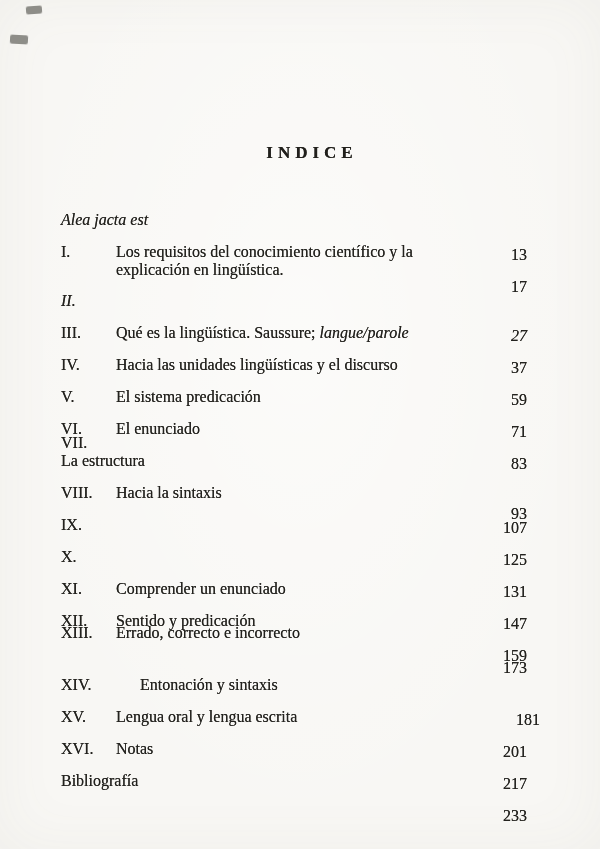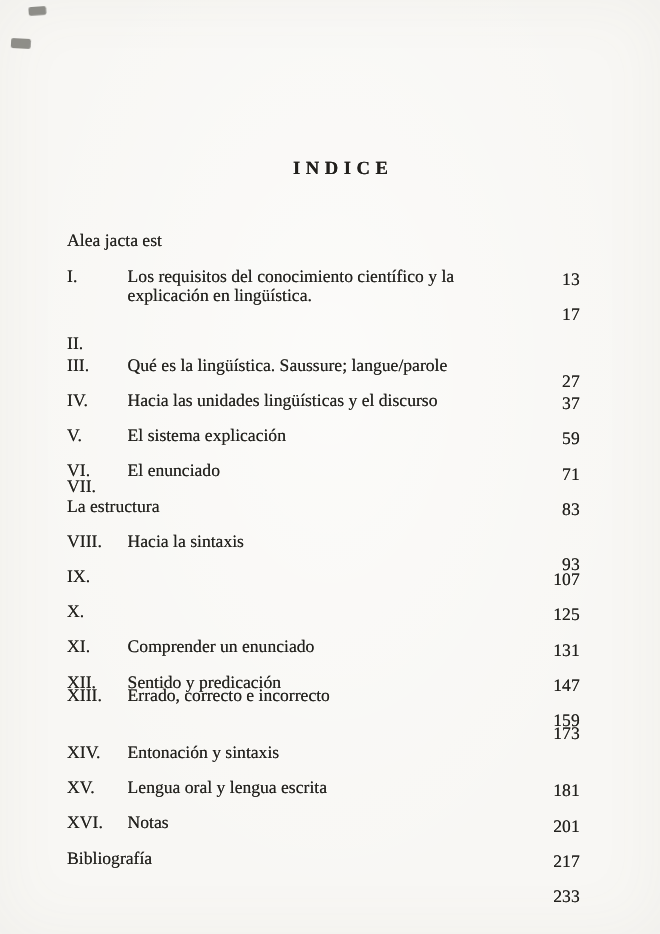--- a/index.html
+++ b/index.html
@@ -26,56 +26,56 @@
   }
   .row{
     position:absolute;left:61px;width:466px;display:flex;
     font-size:16px;line-height:18px;color:#23221e;
     text-shadow:0 0 0.5px rgba(35,34,30,0.8);
   }
   .numeral{width:55px;flex:none;align-self:flex-start;}
   .ctitle{width:352px;flex:none;align-self:flex-start;}
   .label{align-self:flex-start;}
   .pnum{margin-left:auto;align-self:flex-end;text-align:right;white-space:nowrap;margin-top:35px;}
-  .it{}
+  .it{font-style:italic;}
 </style>
 </head>
 <body>
 
 <div class="page">
   <div class="speck speck-1"></div>
   <div class="speck speck-2"></div>
   <h1 class="title">INDICE</h1>
   <div id="toc">
       <div class="row" style="top: 211px;">
         <span class="label it">Alea jacta est</span>
         <span class="pnum">13</span>
       </div>
       <div class="row" style="top: 243px;">
         <span class="numeral">I.</span>
         <span class="ctitle"><span class="">Los requisitos del conocimiento científico y la explicación en lingüística.</span></span>
         <span class="pnum">17</span>
       </div>
-      <div class="row" style="top: 304px;">
+      <div class="row" style="top: 292px; font-style: italic;">
         <span class="numeral">II.</span>
         <span class="pnum">27</span>
       </div>
       <div class="row" style="top: 324px;">
         <span class="numeral">III.</span>
         <span class="ctitle"><span class="">Qué es la lingüística. Saussure; </span><span class=" it">langue/parole</span></span>
         <span class="pnum">37</span>
       </div>
       <div class="row" style="top: 356px;">
         <span class="numeral">IV.</span>
         <span class="ctitle"><span class="">Hacia las unidades lingüísticas y el discurso</span></span>
         <span class="pnum">59</span>
       </div>
       <div class="row" style="top: 388px;">
         <span class="numeral">V.</span>
-        <span class="ctitle"><span class="">El sistema explicación</span></span>
+        <span class="ctitle"><span class="">El sistema predicación</span></span>
         <span class="pnum">71</span>
       </div>
       <div class="row" style="top: 420px;">
         <span class="numeral">VI.</span>
         <span class="ctitle"><span class="">El enunciado</span></span>
         <span class="pnum">83</span>
       </div>
       <div class="row" style="top: 434px; flex-direction: column;">
         <span class="numeral">VII.</span>
         <span class="ctitle"><span class="">La estructura</span></span>
@@ -102,21 +102,21 @@
       <div class="row" style="top: 612px;">
         <span class="numeral">XII.</span>
         <span class="ctitle"><span class="">Sentido y predicación</span></span>
         <span class="pnum">159</span>
       </div>
       <div class="row" style="top: 624px;">
         <span class="numeral">XIII.</span>
         <span class="ctitle"><span class="">Errado, correcto e incorrecto</span></span>
         <span class="pnum">173</span>
       </div>
-      <div class="row" style="top: 676px;">
+      <div class="row" style="top: 676px; gap: 24px;">
         <span class="numeral">XIV.</span>
         <span class="ctitle"><span class="">Entonación y sintaxis</span></span>
         <span class="pnum">181</span>
       </div>
       <div class="row" style="top: 708px;">
         <span class="numeral">XV.</span>
         <span class="ctitle"><span class="">Lengua oral y lengua escrita</span></span>
         <span class="pnum">201</span>
       </div>
       <div class="row" style="top: 740px;">

